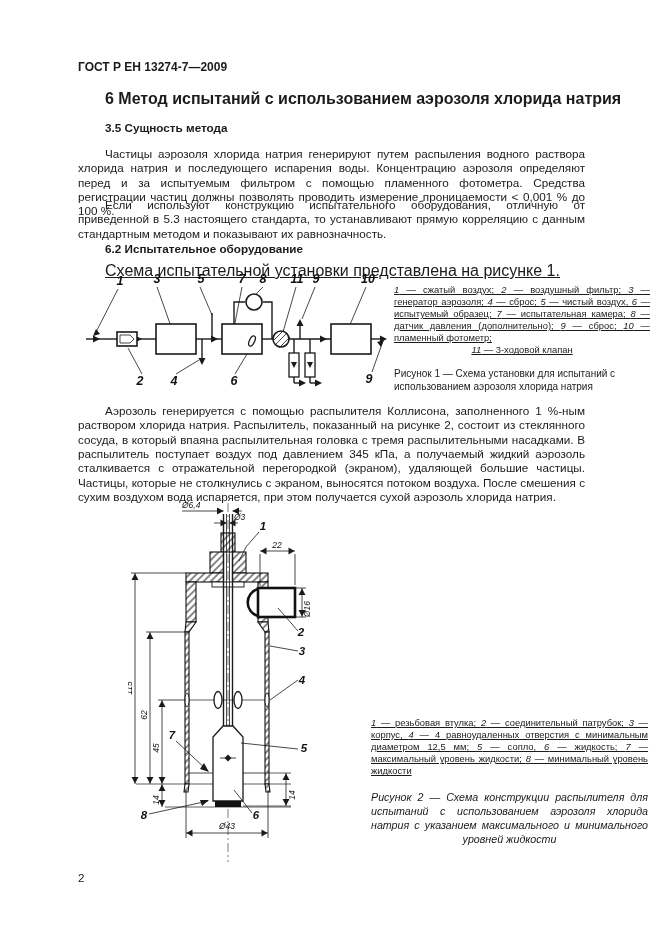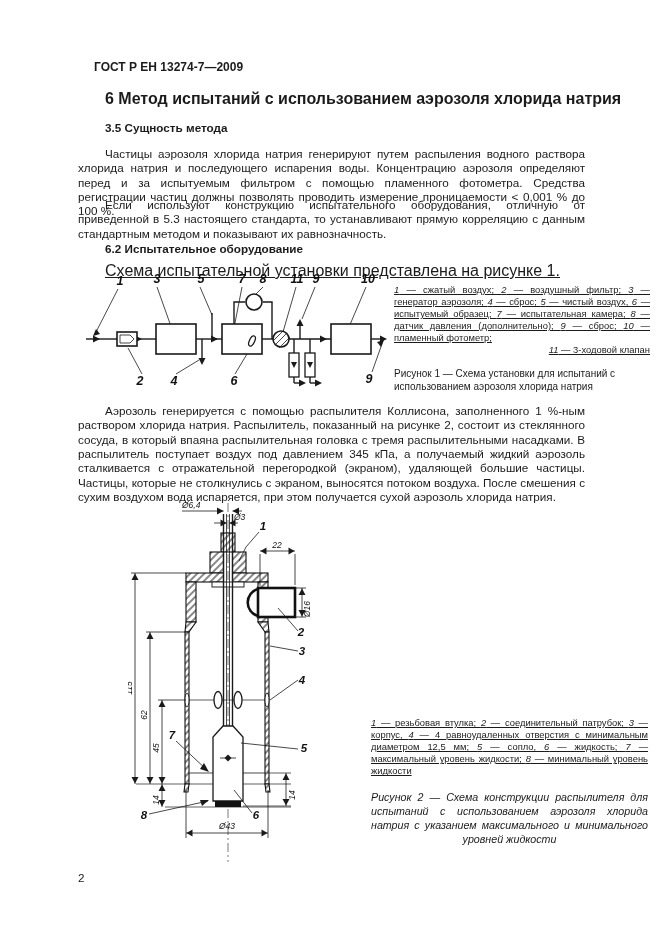--- a/index.html
+++ b/index.html
@@ -2,29 +2,29 @@
 <html lang="ru"><head>
 <meta charset="utf-8">
 <style>
   html,body{margin:0;padding:0;}
   body{
     width:661px;height:936px;background:#ffffff;position:relative;overflow:hidden;
     font-family:"Liberation Sans",sans-serif;color:#1b1b1b;
     -webkit-font-smoothing:antialiased;
   }
   .abs{position:absolute;}
-  .doc-header{left:94px;top:60px;font-size:12px;font-weight:bold;}
+  .doc-header{left:78px;top:60px;font-size:12px;font-weight:bold;}
   .h-sect{left:105px;top:90px;font-size:16px;font-weight:bold;}
   .h-sub{left:105px;font-size:11.7px;font-weight:bold;}
   .para{left:78px;width:507px;font-size:11.7px;line-height:14.35px;text-align:justify;text-indent:27px;}
   .intro{left:105px;top:262px;font-size:16px;text-decoration:underline;}
   .fig-col{font-size:9.4px;line-height:12.1px;}
   .legend{text-align:justify;text-decoration:underline;}
   .legend i{font-style:italic;}
-  .legend-last{text-align:right;}
+  .legend-last{text-align:center;}
   .caption{font-size:10px;line-height:13.6px;text-align:left;font-weight:normal;}
   .caption2{font-size:10.7px;line-height:14px;text-align:justify;text-align-last:center;font-style:italic;}
   .pagenum{left:78px;top:871px;font-size:11.7px;}
   svg{display:block;}
   
   .ln{stroke:#1a1a1a;stroke-width:1.4;fill:none;}
   .tn{stroke:#1a1a1a;stroke-width:0.8;fill:none;}
   .t7{stroke:#1a1a1a;stroke-width:0.7;fill:none;}
   .bx{fill:#fff;stroke:#1a1a1a;stroke-width:1.6;}
   .b13{fill:#fff;stroke:#1a1a1a;stroke-width:1.3;}

